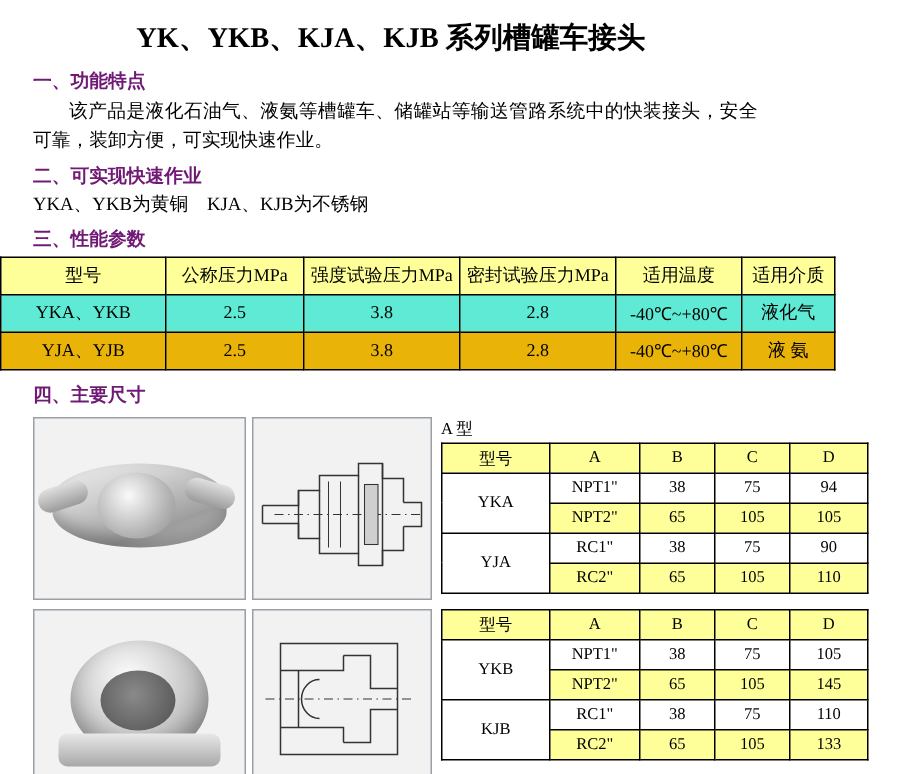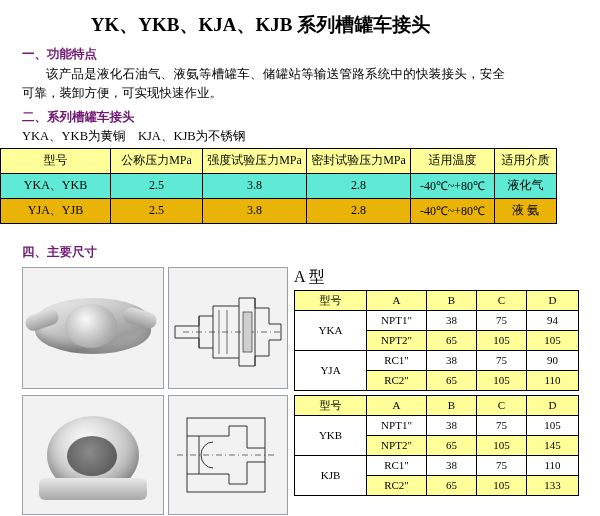--- a/index.html
+++ b/index.html
@@ -61,21 +61,21 @@
     padding:0;
   }
   .perf thead th{
     background:#ffff99;
     font-weight:normal;
   }
   .perf .rowA td{background:#5eead4;}
   .perf .rowB td{background:#eab308;}
 
   
-  .sec4{margin-top:20px;}
+  .sec4{margin-top:8px;}
 
   .figs{position:relative;margin-top:6px;}
 
   .imgbox{
     border:1px solid #9aa0a6;
     background:#f2f2f2;
     position:absolute;
     overflow:hidden;
   }
   .img-a{left:22px;top:0px;width:140px;height:120px;}
@@ -111,21 +111,21 @@
   .ph3c{left:16px;top:82px;width:108px;height:22px;border-radius:6px;
     background:linear-gradient(180deg,#e8e8e8,#a8a8a8);}
 
   
   svg.draw{position:absolute;left:0;top:0;}
 
   
   .dimwrap{position:absolute;left:294px;top:0px;width:284px;}
   .dimwrap2{position:absolute;left:294px;top:128px;width:284px;}
   .dim-label{
-    font-size:16px;
+    font-size:11px;
     font-family:"Liberation Serif", serif;
     margin-bottom:2px;
   }
   .dim{width:284px;table-layout:fixed;}
   .dim th,.dim td{
     border:1px solid #000;
     text-align:center;
     font-family:"Liberation Serif", serif;
     font-size:11px;
     height:19px;
@@ -140,23 +140,24 @@
 </head>
 <body>
 
 <div class="page">
 
   <div class="title">YK、YKB、KJA、KJB 系列槽罐车接头</div>
 
   <div class="sec-head">一、功能特点</div>
   <div class="body-text">该产品是液化石油气、液氨等槽罐车、储罐站等输送管路系统中的快装接头，安全可靠，装卸方便，可实现快速作业。</div>
 
-  <div class="sec-head">二、系列槽罐车接头</div>
+  <div class="sec-head">二、可实现快速作业</div>
   <div class="mat-line">YKA、YKB为黄铜    KJA、KJB为不锈钢</div>
 
+  <div class="sec-head">三、性能参数</div>
 
   <table class="perf">
     <colgroup>
       <col style="width:110px">
         <col style="width:92px">
         <col style="width:104px">
       <col style="width:104px">
         <col style="width:84px">
         <col style="width:62px">
     </colgroup>

